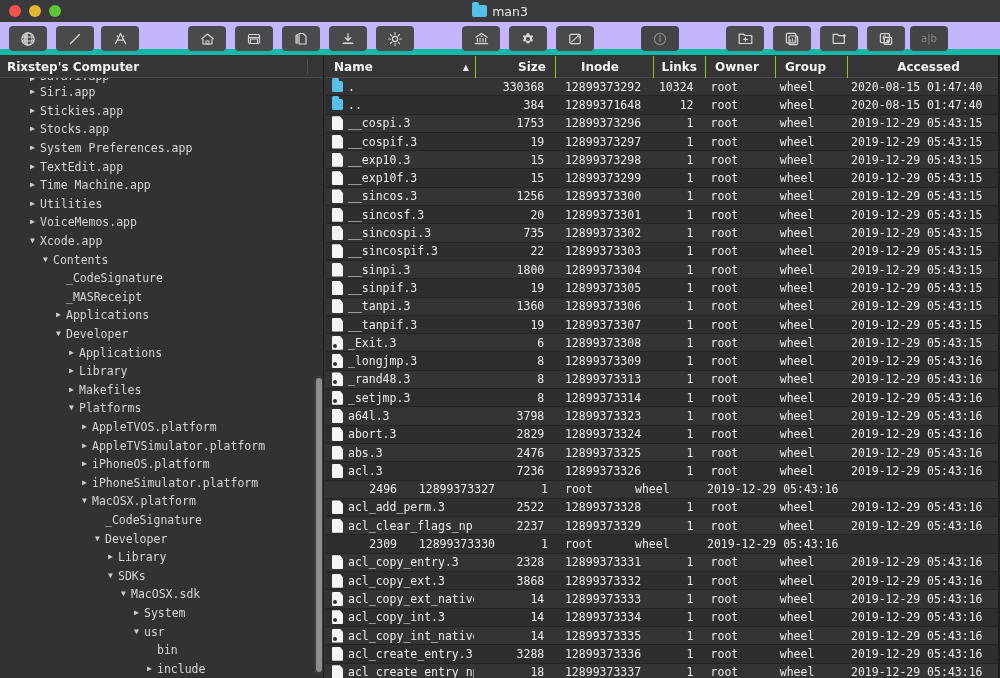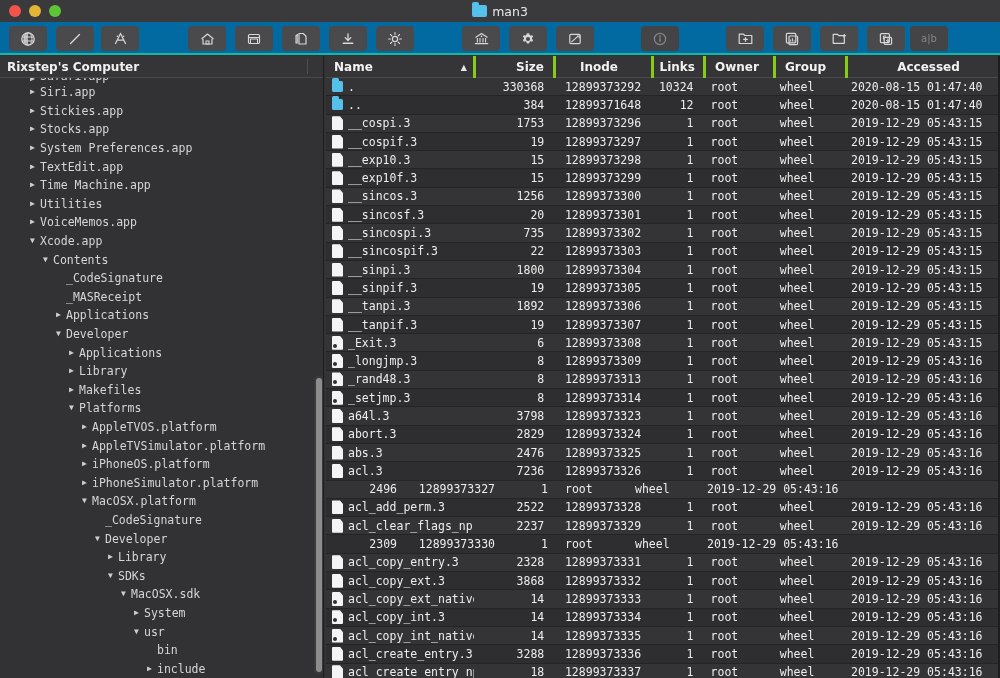--- a/index.html
+++ b/index.html
@@ -38,22 +38,22 @@
     background:#55c0ea; border-radius:2px 2px 0 0;
   }
   .win-title span.tt {
     color: #e6e6e6; font-size: 12.5px;
     font-family: "DejaVu Sans", "Liberation Sans", sans-serif;
   }
 
   
   .toolbar {
     position: absolute; left: 0; top: 22px; width: 1000px; height: 33px;
-    background: #0369a1;
-    border-bottom: 2px solid #14b8a6;
+    background: #c4b5fd;
+    border-bottom: 6px solid #14b8a6;
     text-align: center;
   }
   .tbtn {
     position: absolute; top: 4px; height: 25px; width: 38px;
     background: #4a4a4c; border-radius: 4px;
     display: flex; align-items: center; justify-content: center;
     color: #d7d7d7;
   }
   .tbtn.dim { background: #444446; }
   .tbtn.dim svg, .tbtn.dim .lbl { opacity: .45; }
@@ -115,21 +115,21 @@
   
   .files { position: absolute; left: 326px; top: 0; width: 674px; height: 622px; background: #2e2e30; }
   .fl-head {
     position: absolute; left: 0; top: 0; width: 674px; height: 22px;
     background: #353537; border-bottom: 1px solid #4a4a4c;
     display: flex; color: #f2f2f2; font-size: 12px; font-weight: bold;
     font-family: "DejaVu Sans", "Liberation Sans", sans-serif;
   }
   .fl-head .hc {
     position: relative; display: flex; align-items: center; height: 22px;
-    border-right: 3px solid #84cc16;
+    border-right: 1px solid #84cc16;
   }
   .fl-head .hc.name   { width: 150px; padding-left: 8px; justify-content: space-between; padding-right: 6px; }
   .fl-head .hc.size   { width: 80px;  justify-content: flex-end; padding-right: 9px; }
   .fl-head .hc.inode  { width: 98px;  justify-content: center; padding-right: 9px; }
   .fl-head .hc.links  { width: 52px;  justify-content: flex-end; padding-right: 8px; }
   .fl-head .hc.owner  { width: 70px;  padding-left: 9px; }
   .fl-head .hc.group  { width: 72px;  padding-left: 9px; }
   .fl-head .hc.acc    { width: 152px; padding-left: 9px; border-right: none; justify-content: center; }
   .fl-head .sortarrow { font-size: 8px; color: #e8e8e8; }
 
@@ -648,21 +648,21 @@
             <div class="c links">1</div>
             <div class="c owner">root</div>
             <div class="c group">wheel</div>
             <div class="c acc">2019-12-29 05:43:15</div>
           </div>
           <div class="row even">
             <div class="c name">
               <span class="ico doc"></span>
               <span>__tanpi.3</span>
             </div>
-            <div class="c size">1892</div>
+            <div class="c size">1360</div>
             <div class="c inode">12899373306</div>
             <div class="c links">1</div>
             <div class="c owner">root</div>
             <div class="c group">wheel</div>
             <div class="c acc">2019-12-29 05:43:15</div>
           </div>
           <div class="row odd">
             <div class="c name">
               <span class="ico doc"></span>
               <span>__tanpif.3</span>

